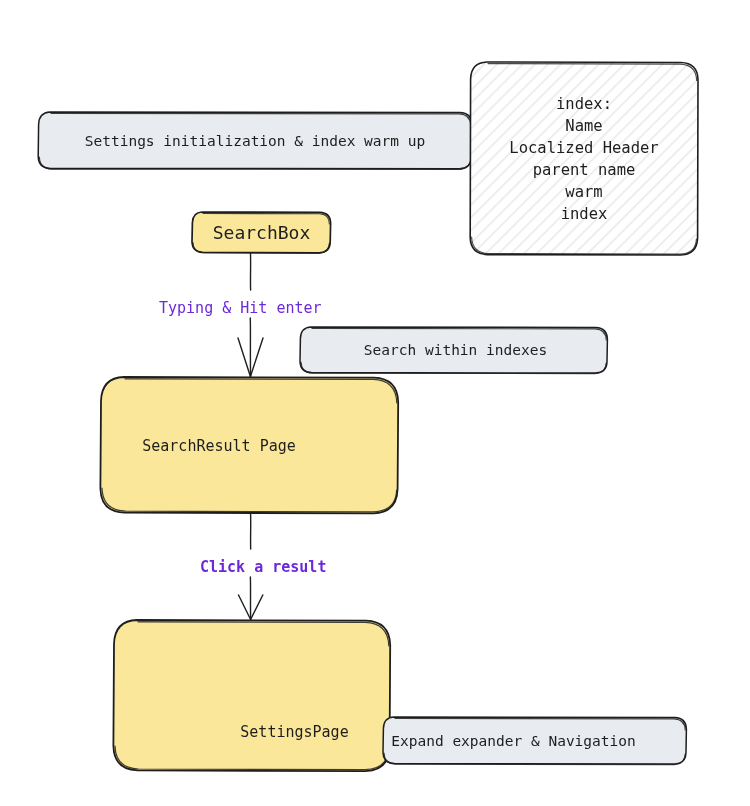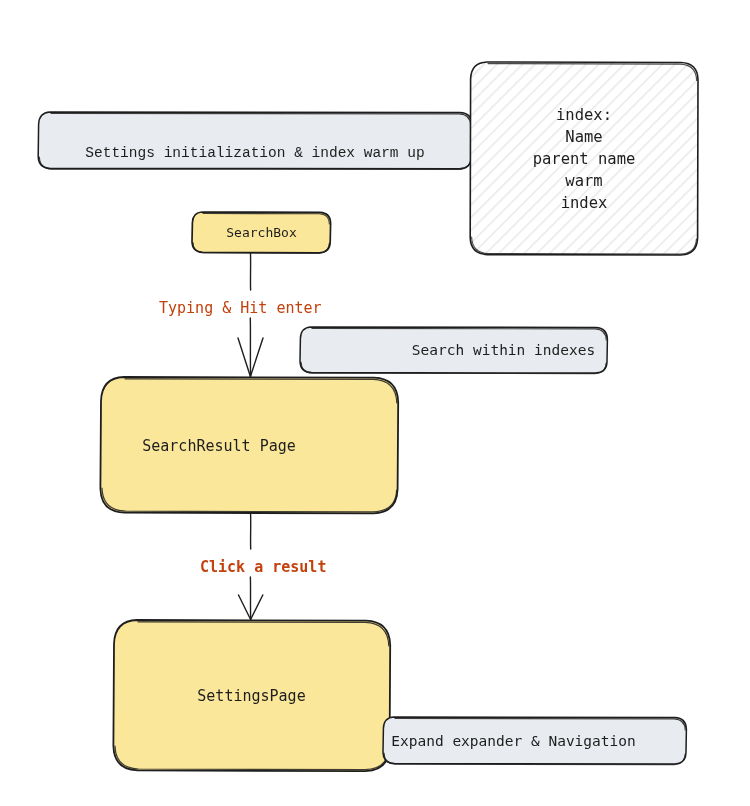--- a/index.html
+++ b/index.html
@@ -39,40 +39,41 @@
     justify-content: center;
     text-align: center;
     color: #1e1e1e;
     font-family: "DejaVu Sans Mono", "Liberation Mono", monospace;
     white-space: pre;
     pointer-events: none;
   }
 
   .t-searchbox {
     left: 192px; top: 212px; width: 139px; height: 41px;
-    font-size: 13px;
+    font-size: 18px;
   }
   .t-searchresult {
     left: 100px; top: 377px; width: 238px; height: 137px;
     font-size: 15px;
   }
   .t-settingspage {
-    left: 113px; top: 620px; width: 277px; height: 151px;
+    left: 113px; top: 656px; width: 277px; height: 151px;
     font-size: 15px;
+    padding-left: 43px;
   }
 
   .t-label {
     font-size: 14.5px;
     letter-spacing: 0px;
   }
   .t-lab-init {
-    left: 38px; top: 124px; width: 434px; height: 57px; font-family: Liberation Mono, monospace;
+    left: 38px; top: 112px; width: 434px; height: 57px;
   }
   .t-lab-search {
-    left: 300px; top: 327px; width: 311px; height: 46px; padding-left: 48px;
+    left: 300px; top: 327px; width: 311px; height: 46px;
   }
   .t-lab-expand {
     left: 383px; top: 717px; width: 261px; height: 47px;
   }
 
   .t-index {
     position: absolute;
     left: 470px; top: 62px; width: 228px; height: 193px;
     display: flex;
     flex-direction: column;
@@ -83,21 +84,21 @@
     line-height: 22px;
     font-family: "DejaVu Sans Mono", "Liberation Mono", monospace;
     white-space: pre;
     pointer-events: none;
   }
   .t-index .ix-line { display: block; }
 
   
   .edge-label {
     position: absolute;
-    color: #c2410c;
+    color: #6d28d9;
     font-size: 15px;
     font-family: "DejaVu Sans Mono", "Liberation Mono", monospace;
     white-space: pre;
     pointer-events: none;
   }
   .el-typing { left: 159px; top: 299px; }
   .el-click  { left: 200px; top: 558px; font-weight: bold; }
 
   
   .hit {
@@ -176,20 +177,21 @@
       <path d="M394,717 L675,717.5 Q686,718 686.4,729 L686,753 Q685.6,763.6 674.6,764 L394.4,763.6 Q383.4,763.2 383,752.4 L383.4,728.4 Q383.8,717.4 394,717 Z" fill="#e8ebef" stroke="#1e1e1e" stroke-width="1.5" stroke-linecap="round" stroke-linejoin="round"></path>
       <path d="M395,718.4 L674,718.9 Q685,719.4 685.2,730 M685.2,754 Q684.8,764.2 674,764.6 L395.4,764.2 Q384.4,763.8 384,753" fill="none" stroke="#1e1e1e" stroke-width="1.1" stroke-linecap="round" stroke-linejoin="round" opacity="0.85"></path>
     </g>
   </svg>
 
   <div class="node-text t-label t-lab-init">Settings initialization &amp; index warm up</div>
 
   <div class="t-index">
     <span class="ix-line">index:</span>
     <span class="ix-line">Name</span>
+    <span class="ix-line">Localized Header</span>
     <span class="ix-line">parent name</span>
     <span class="ix-line">warm</span>
     <span class="ix-line">index</span>
   </div>
 
   <div class="node-text t-searchbox">SearchBox</div>
 
   <div class="edge-label el-typing">Typing &amp; Hit enter</div>
 
   <div class="node-text t-searchresult">SearchResult Page</div>

